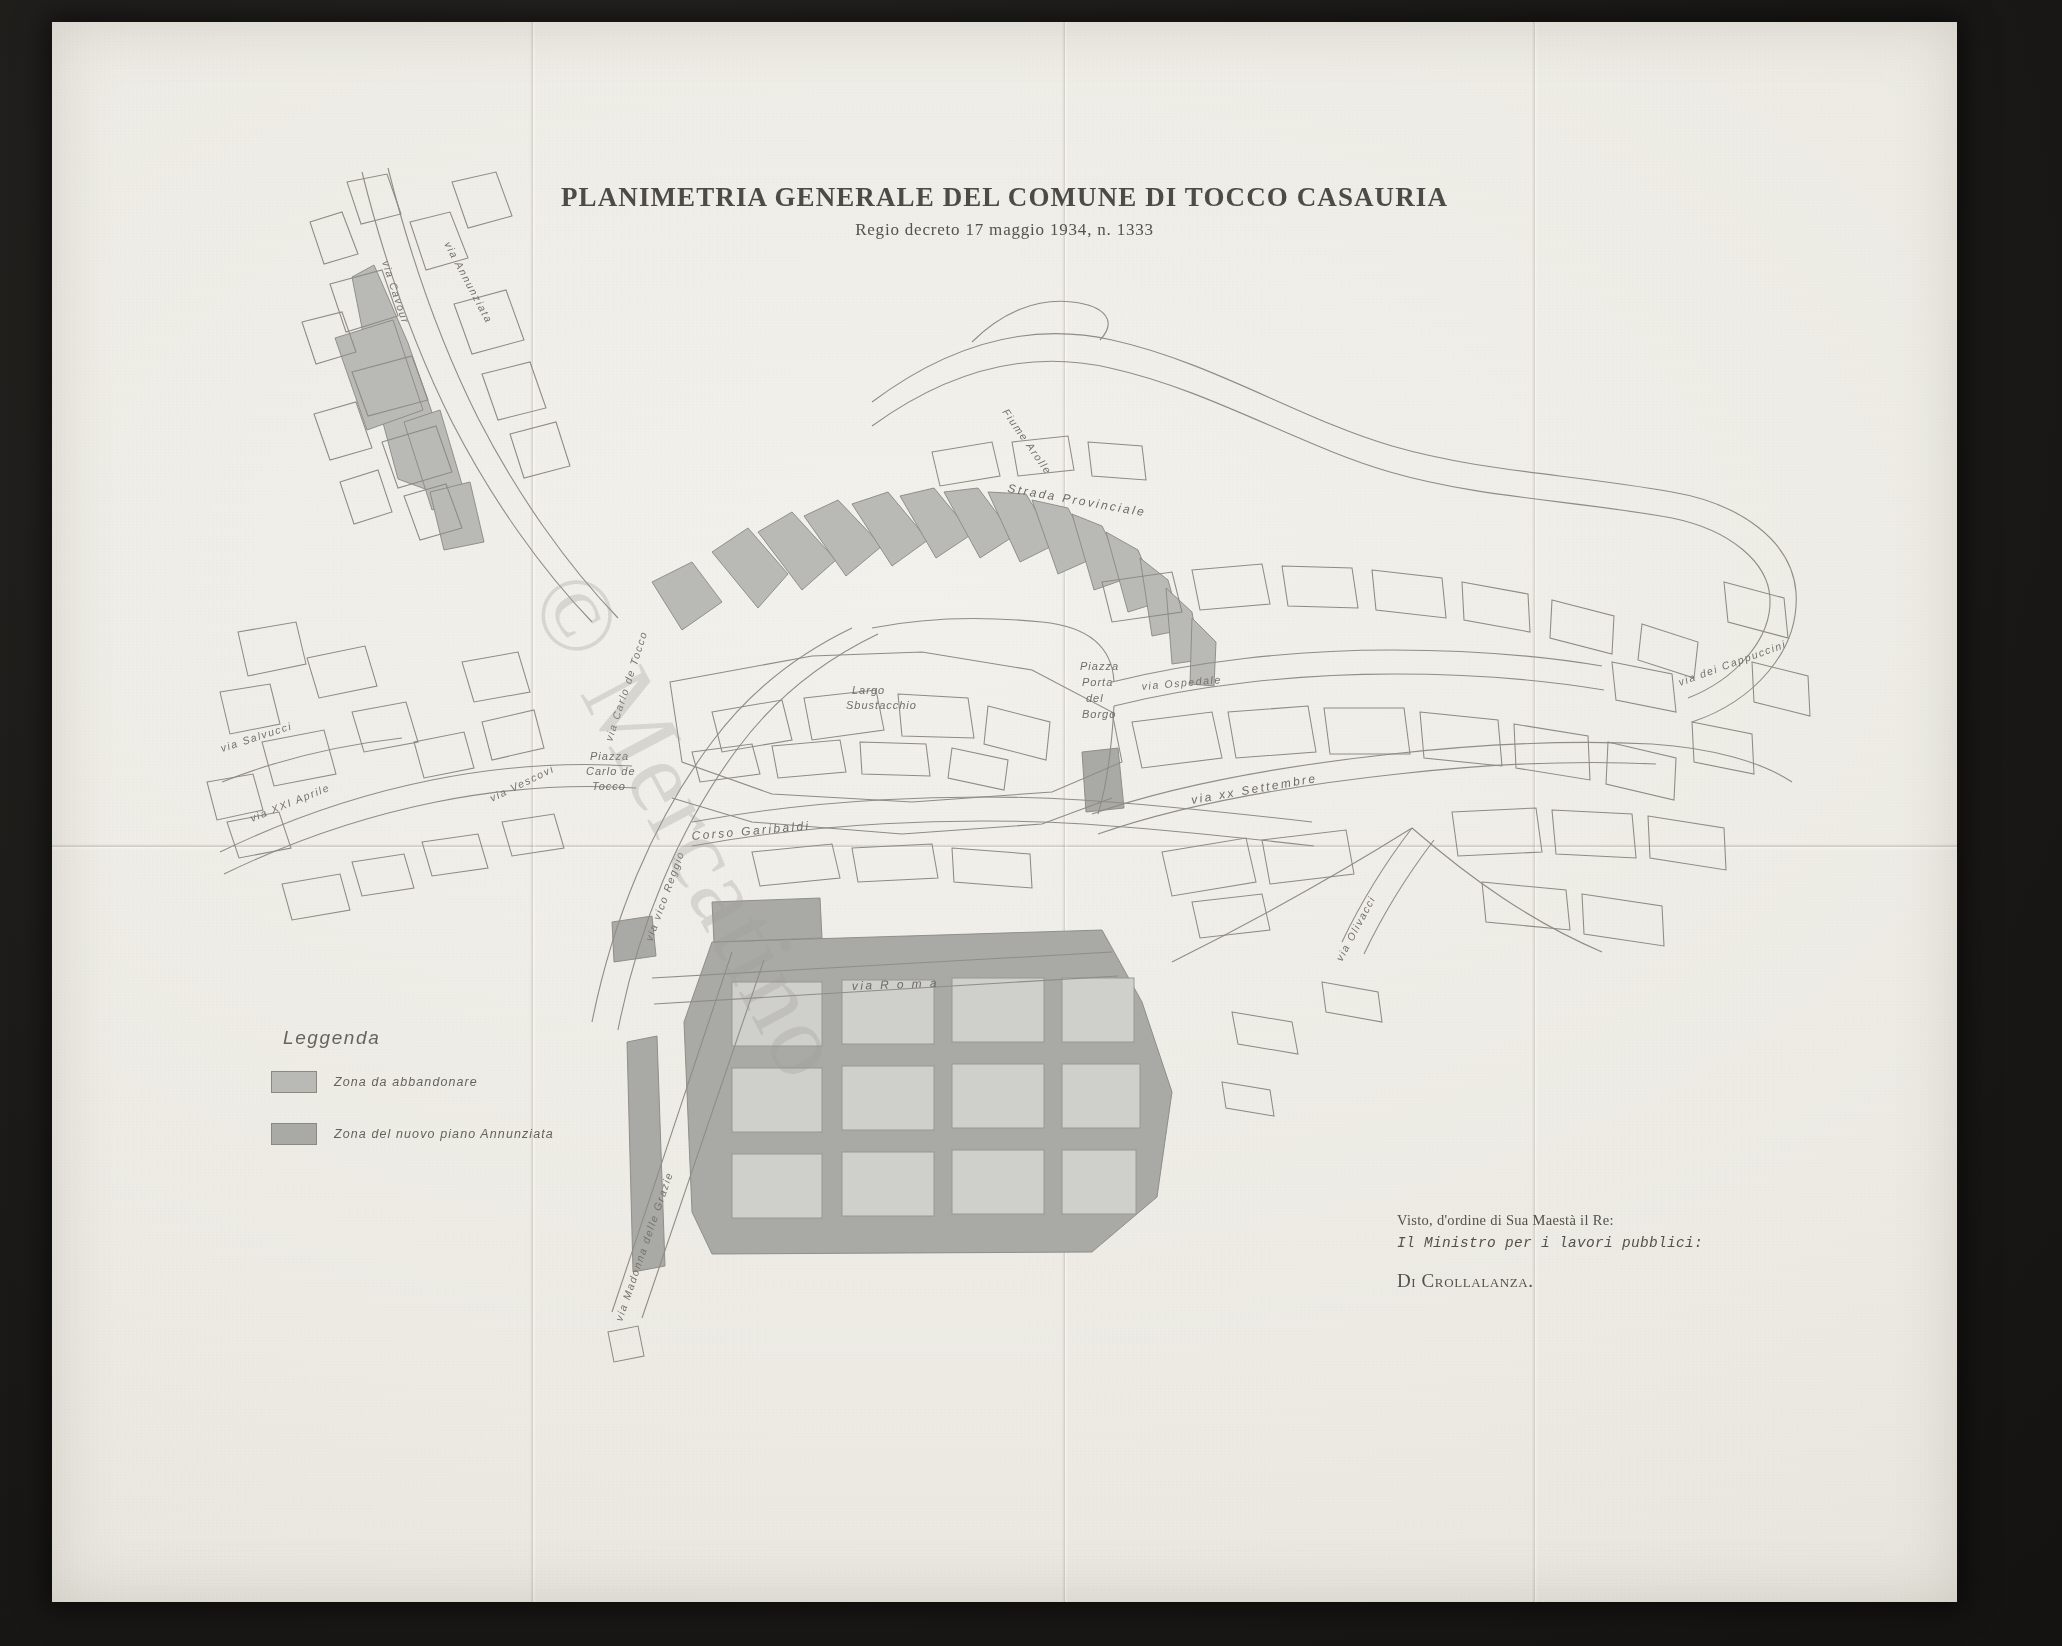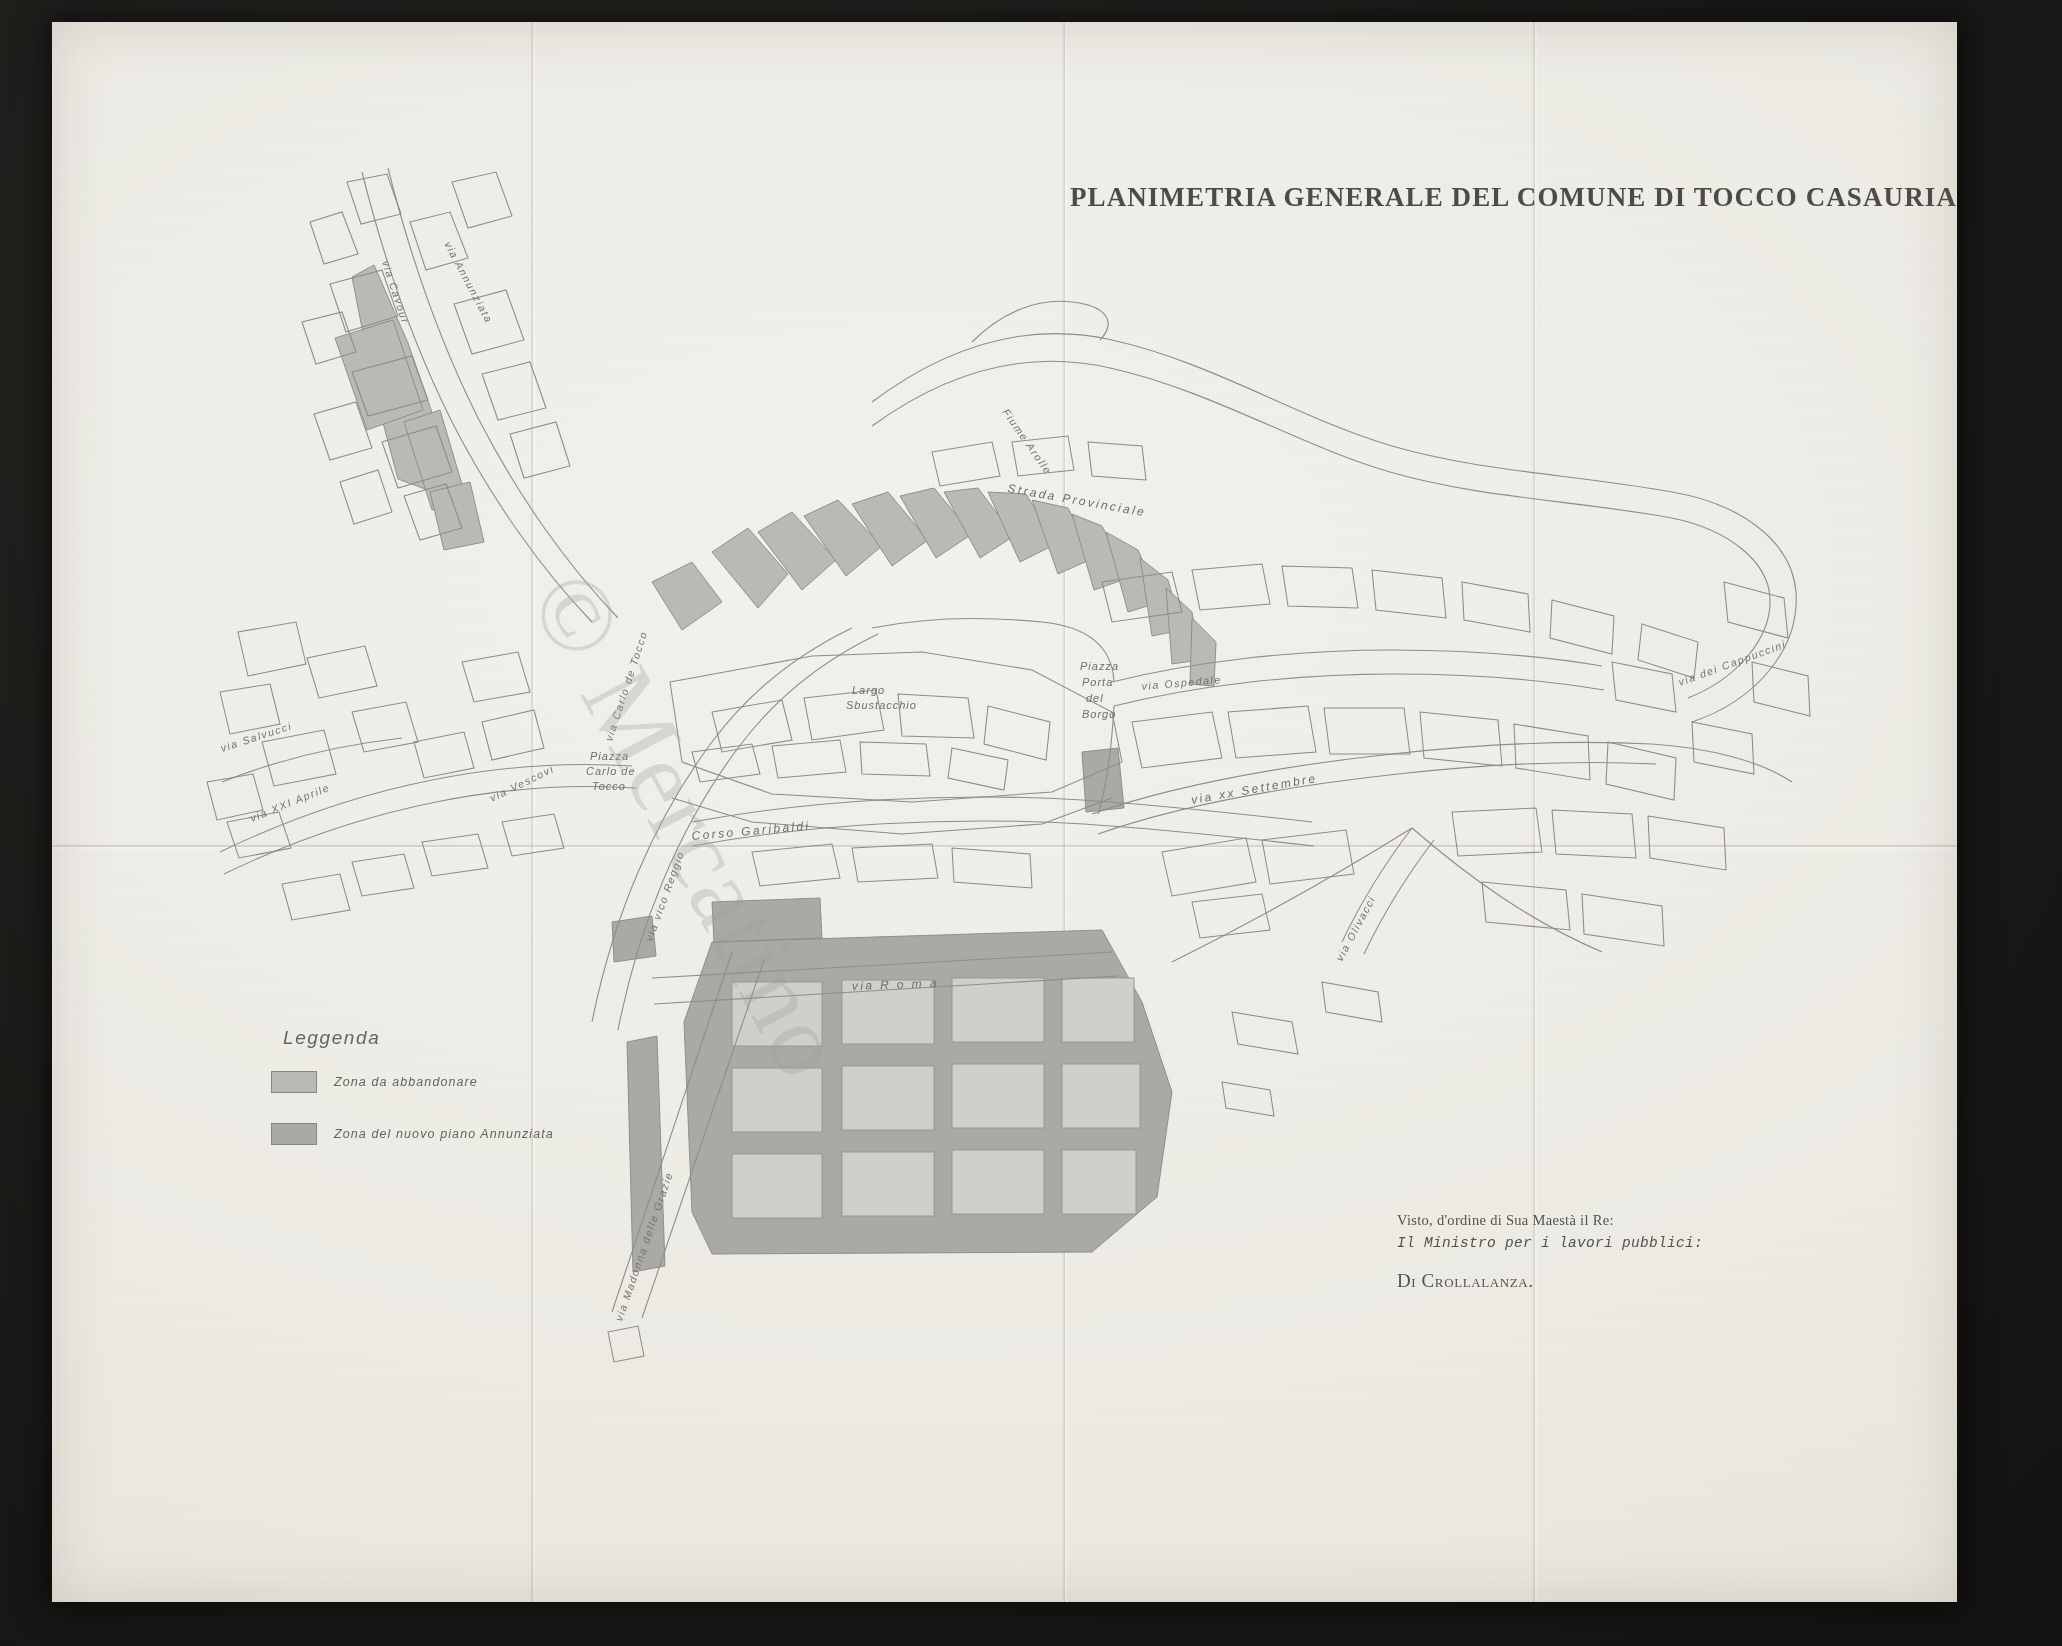--- a/index.html
+++ b/index.html
@@ -65,21 +65,21 @@
     width: 6px;
     background: linear-gradient(90deg, rgba(0,0,0,0) 0%, rgba(110,105,92,.20) 45%, rgba(255,255,255,.38) 58%, rgba(0,0,0,0) 100%);
     pointer-events: none;
   }
 
   
   #title-block {
     position: absolute;
     left: 0; right: 0;
     top: 160px;
-    text-align: right;
+    text-align: center;
     pointer-events: none;
   }
   #map-title {
     font-family: "Liberation Serif", serif;
     font-size: 27px;
     font-weight: bold;
     letter-spacing: 1.1px;
     color: #4d4b46;
     white-space: nowrap;
   }
@@ -429,20 +429,21 @@
       </g>
     </g>
   </svg>
 
   <div id="watermark">
     <div id="watermark-text">© Mercatino</div>
   </div>
 
   <div id="title-block">
     <div id="map-title">PLANIMETRIA GENERALE DEL COMUNE DI TOCCO CASAURIA</div>
+    <div id="map-subtitle">Regio decreto 17 maggio 1934, n. 1333</div>
   </div>
 
   <div id="legend">
     <div id="legend-title">Leggenda</div>
 
     <div class="legend-row">
       <div class="legend-swatch" style="background:#b9b9b6;"></div>
       <div class="legend-label">Zona da abbandonare</div>
     </div>
 

